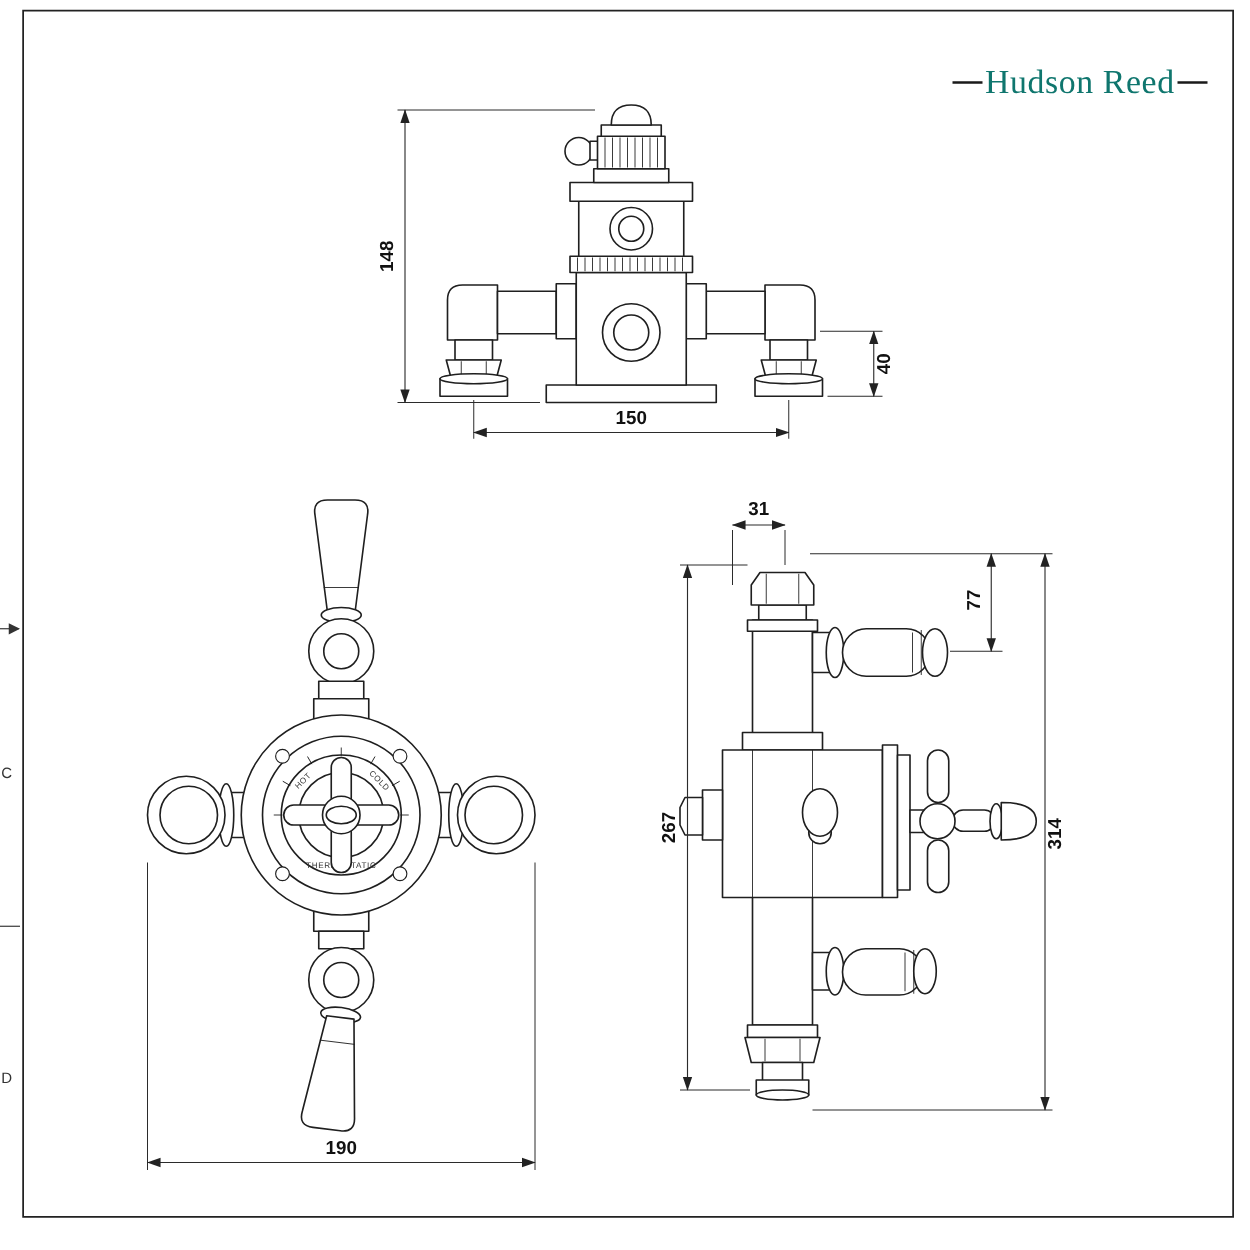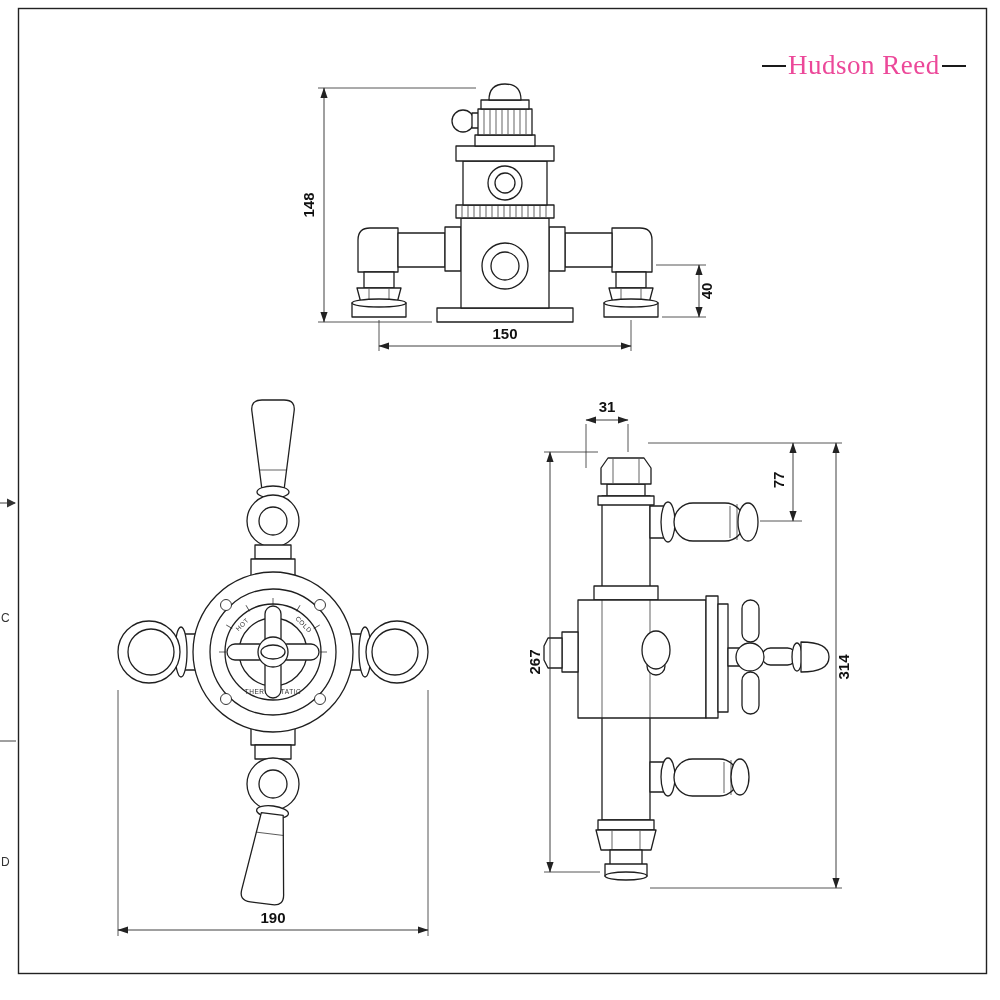--- a/index.html
+++ b/index.html
@@ -18,21 +18,21 @@
   .ext    { fill:none; stroke:#2b2b2b; stroke-width:0.8; }
   .dimtxt { font-family:"Liberation Sans", sans-serif; font-size:15px; font-weight:bold; fill:#111; }
   .marktxt{ font-family:"Liberation Sans", sans-serif; font-size:12px; fill:#333; }
   .microtxt{ font-family:"Liberation Sans", sans-serif; font-size:6.5px; fill:#333; letter-spacing:0.5px; }
 
   
   .brand { position:absolute; top:50px; left:762px; display:flex; align-items:center; }
   .brand-line { display:block; width:24px; height:2px; background:#1a1a1a; }
   .brand-line.left  { margin-right:-7px; }
   .brand-line.right { margin-left:-7px; }
-  .brand-text { font-family:"Liberation Serif", serif; font-size:27px; color:#ec4899;
+  .brand-text { font-family:"Liberation Serif", serif; font-size:27px; color:#0f766e;
                 letter-spacing:0.5px; white-space:nowrap; padding:0 9px; position:relative; z-index:2;
                 background:transparent; }
 </style>
 </head>
 <body>
 
 <div class="sheet">
 
   <svg class="sheet-svg" viewBox="0 0 1000 1000">
     <defs>

